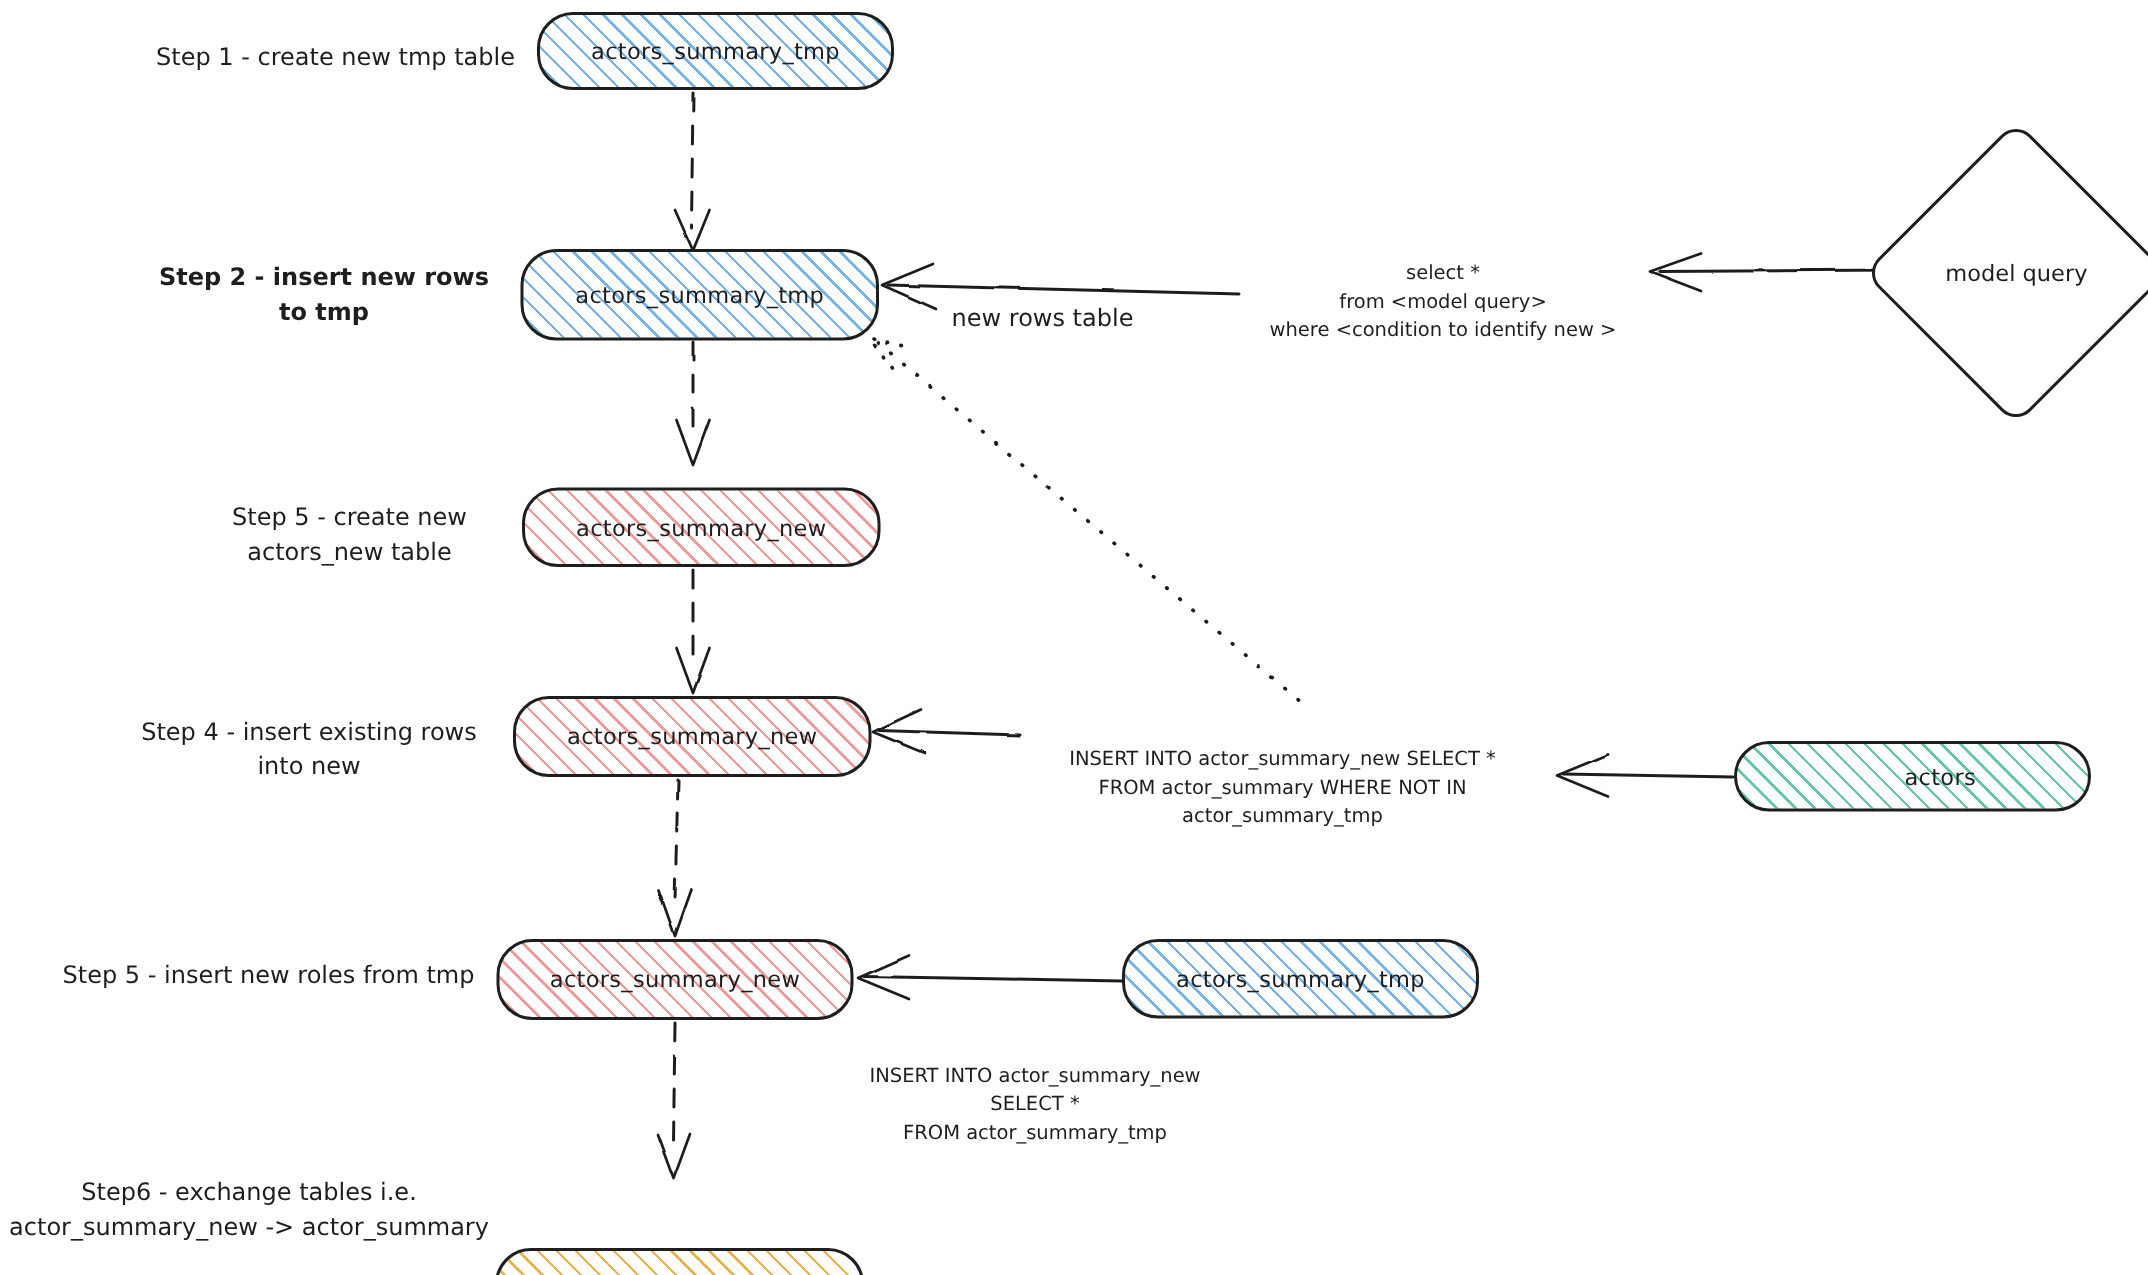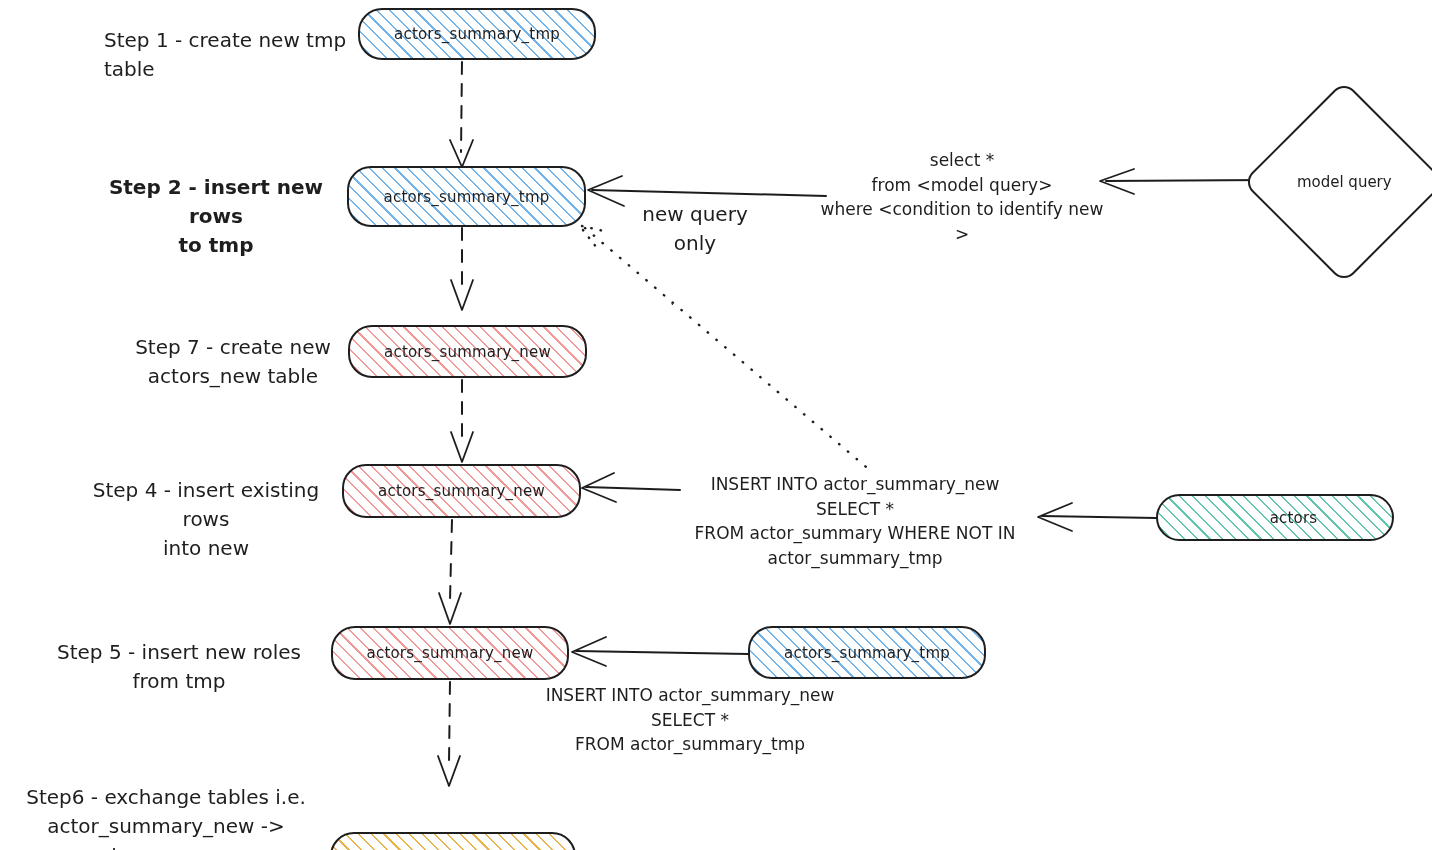--- a/index.html
+++ b/index.html
@@ -32,24 +32,24 @@
     background:
       repeating-linear-gradient(45deg, #63c7b0 0 1.6px, rgba(255,255,255,0) 1.6px 9px),
       #ffffff;
   }
   .node.yellow{
     background:
       repeating-linear-gradient(45deg, #eab44d 0 1.6px, rgba(255,255,255,0) 1.6px 9px),
       #ffffff;
   }
   .label{
-    position:absolute;font-size:20px;line-height:1.45;
+    position:absolute;font-size:16px;line-height:1.45;
     text-align:center;white-space:pre-line;color:#1e1e1e;
   }
-  .label.mono-ish{font-size:17px;}
+  .label.mono-ish{font-size:13px;margin-top:26px;}
   .diamond{
     position:absolute;display:flex;align-items:center;justify-content:center;
     border:2px solid #1e1e1e;background:#ffffff;
     transform:rotate(45deg);border-radius:14px;
   }
   .diamond .dlabel{transform:rotate(-45deg);font-size:15px;white-space:nowrap;}
 </style>
 </head>
 <body>
 
@@ -158,32 +158,32 @@
 
   <div class="diamond" style="left:1272px;top:110px;width:140px;height:140px;">
     <span class="dlabel">model query</span>
   </div>
 
   <div class="label" style="left:104px;top:26px;width:250px;text-align:left;">Step 1 - create new tmp table</div>
 
   <div class="label" style="left:100px;top:173px;width:232px;font-weight:bold;">Step 2 - insert new rows
 to tmp</div>
 
-  <div class="label" style="left:128px;top:333px;width:210px;">Step 7 - create new
+  <div class="label" style="left:128px;top:333px;width:210px;">Step 5 - create new
 actors_new table</div>
 
   <div class="label" style="left:80px;top:476px;width:252px;">Step 4 - insert existing rows
 into new</div>
 
   <div class="label" style="left:36px;top:638px;width:286px;">Step 5 - insert new roles from tmp</div>
 
   <div class="label" style="left:6px;top:783px;width:320px;">Step6 - exchange tables i.e.
 actor_summary_new -&gt; actor_summary</div>
 
-  <div class="label" style="left:630px;top:200px;width:130px;">new query only</div>
+  <div class="label" style="left:630px;top:200px;width:130px;">new rows table</div>
 
   <div class="label mono-ish" style="left:820px;top:148px;width:284px;">select *
 from &lt;model query&gt;
 where &lt;condition to identify new &gt;</div>
 
   <div class="label mono-ish" style="left:540px;top:683px;width:300px;">INSERT INTO actor_summary_new
 SELECT *
 FROM actor_summary_tmp</div>
 
   <div class="label mono-ish" style="left:676px;top:472px;width:358px;">INSERT INTO actor_summary_new SELECT *

